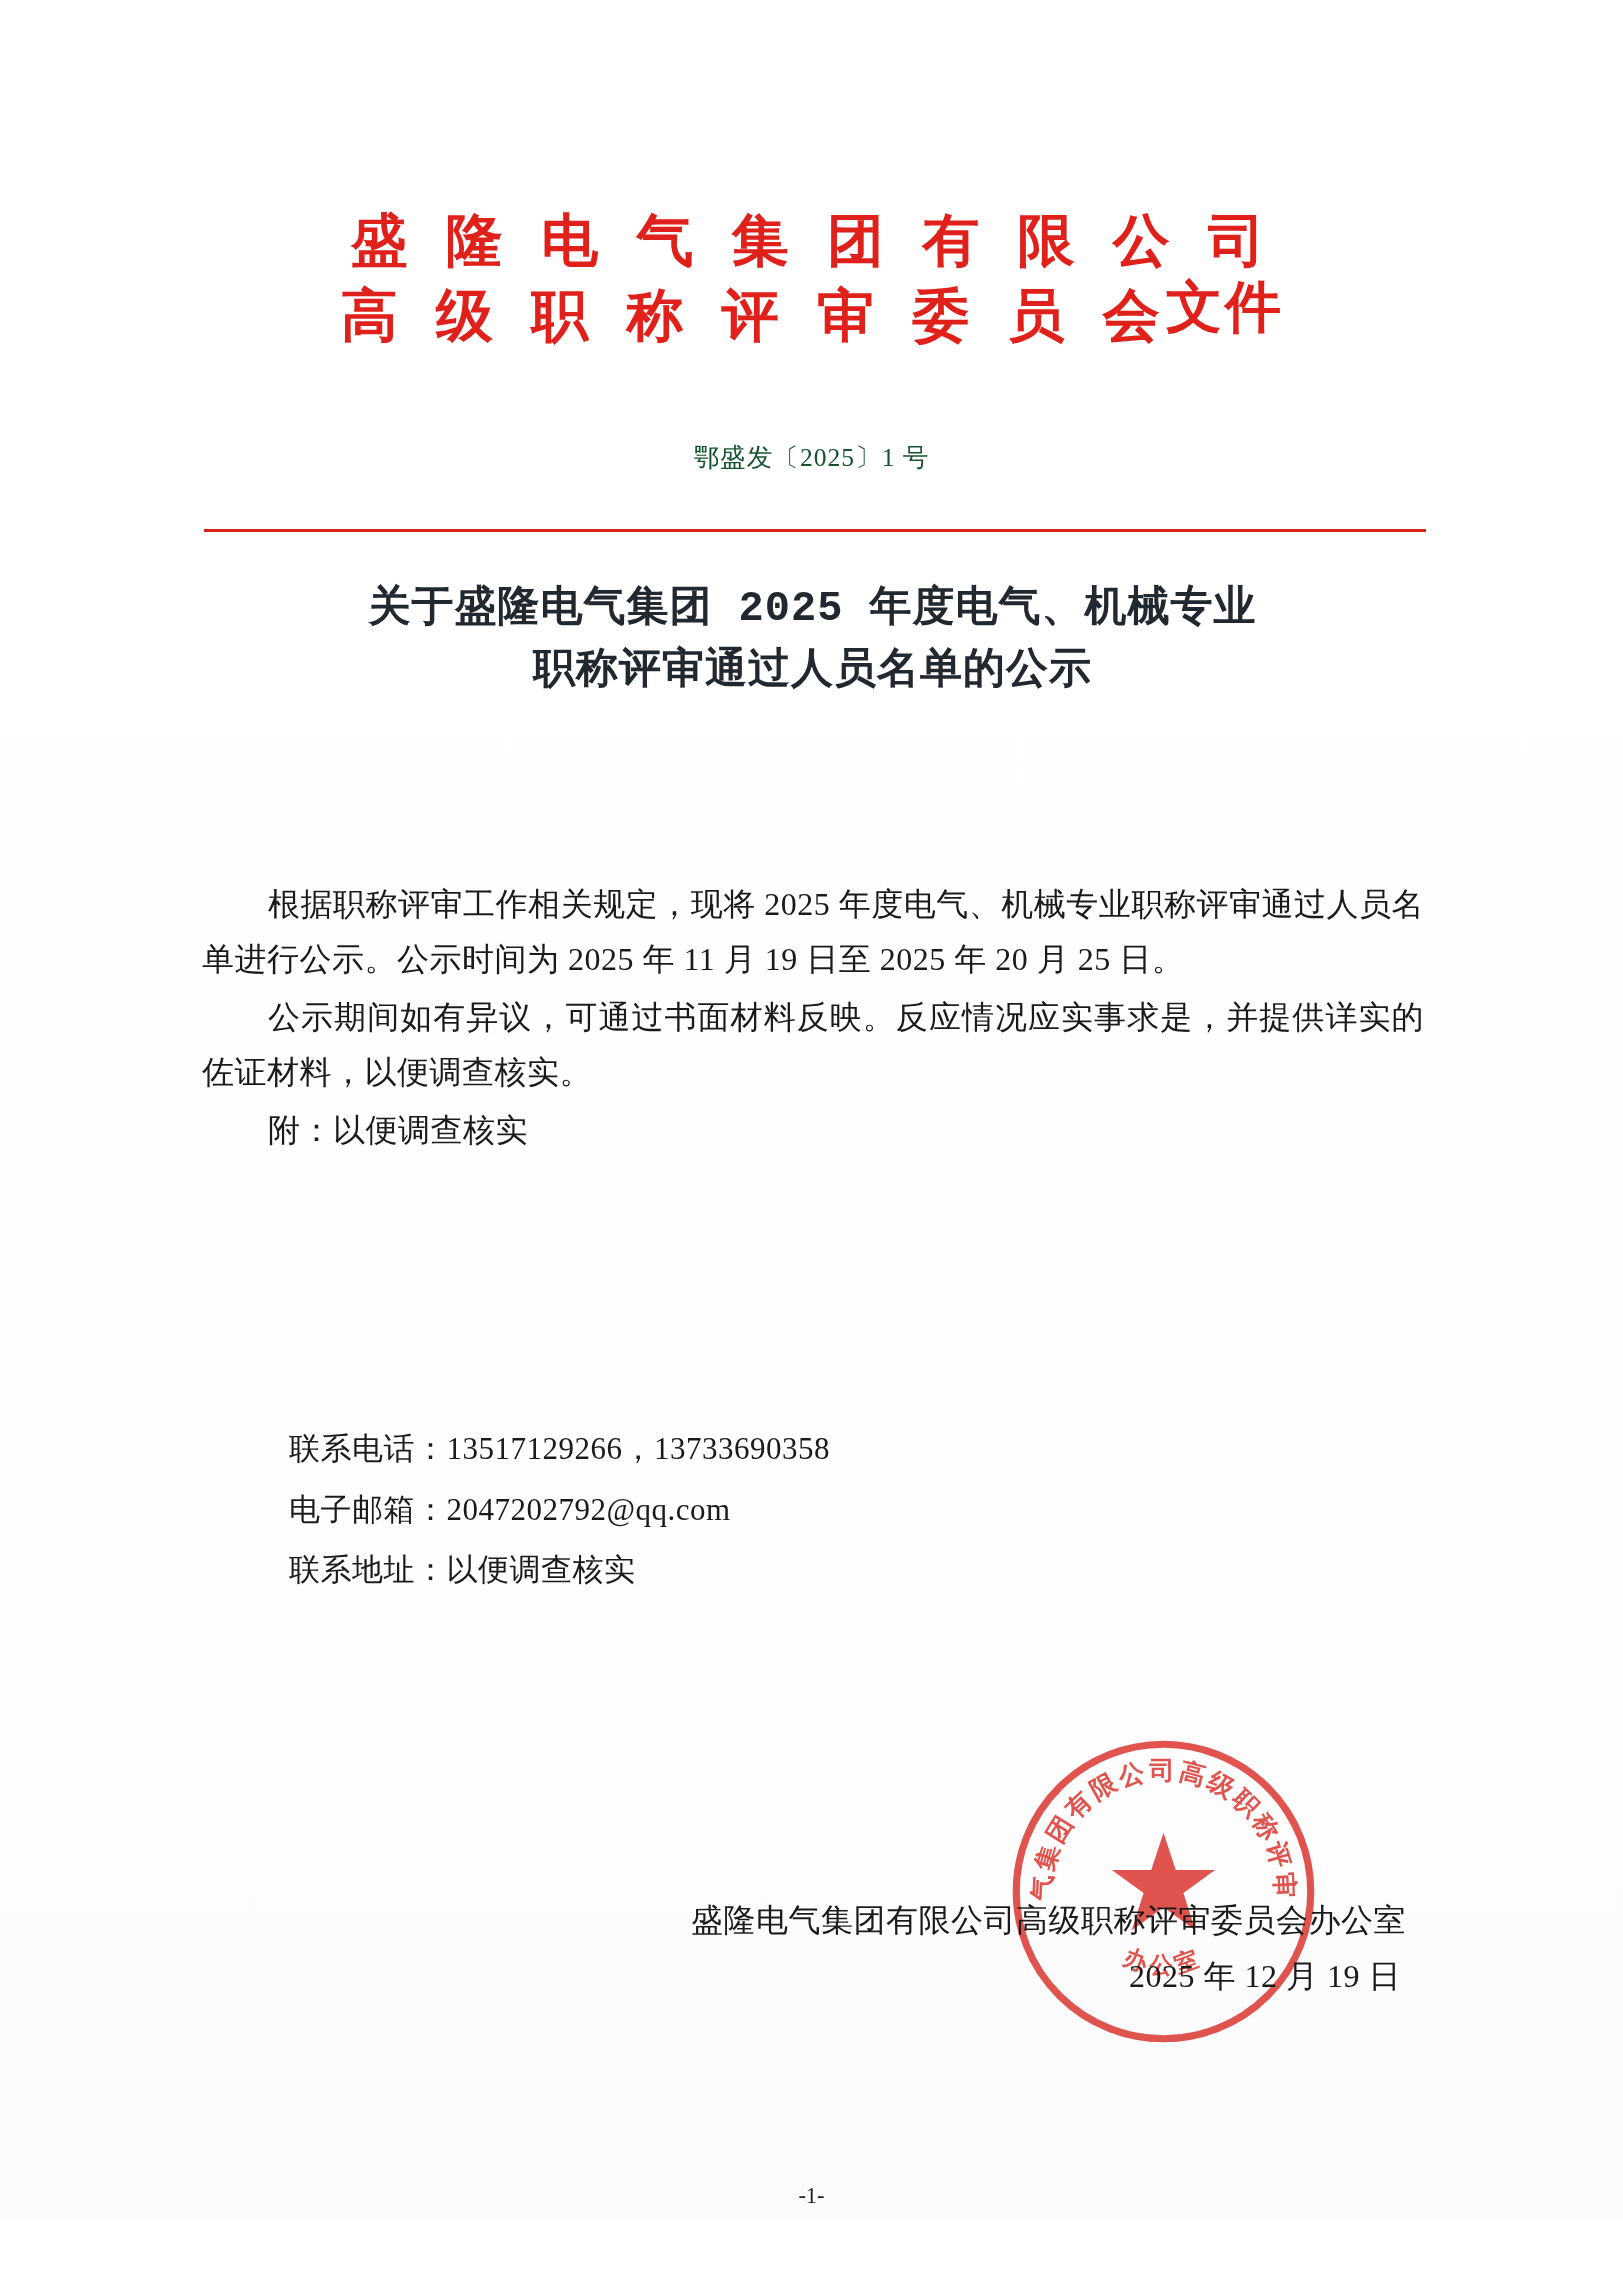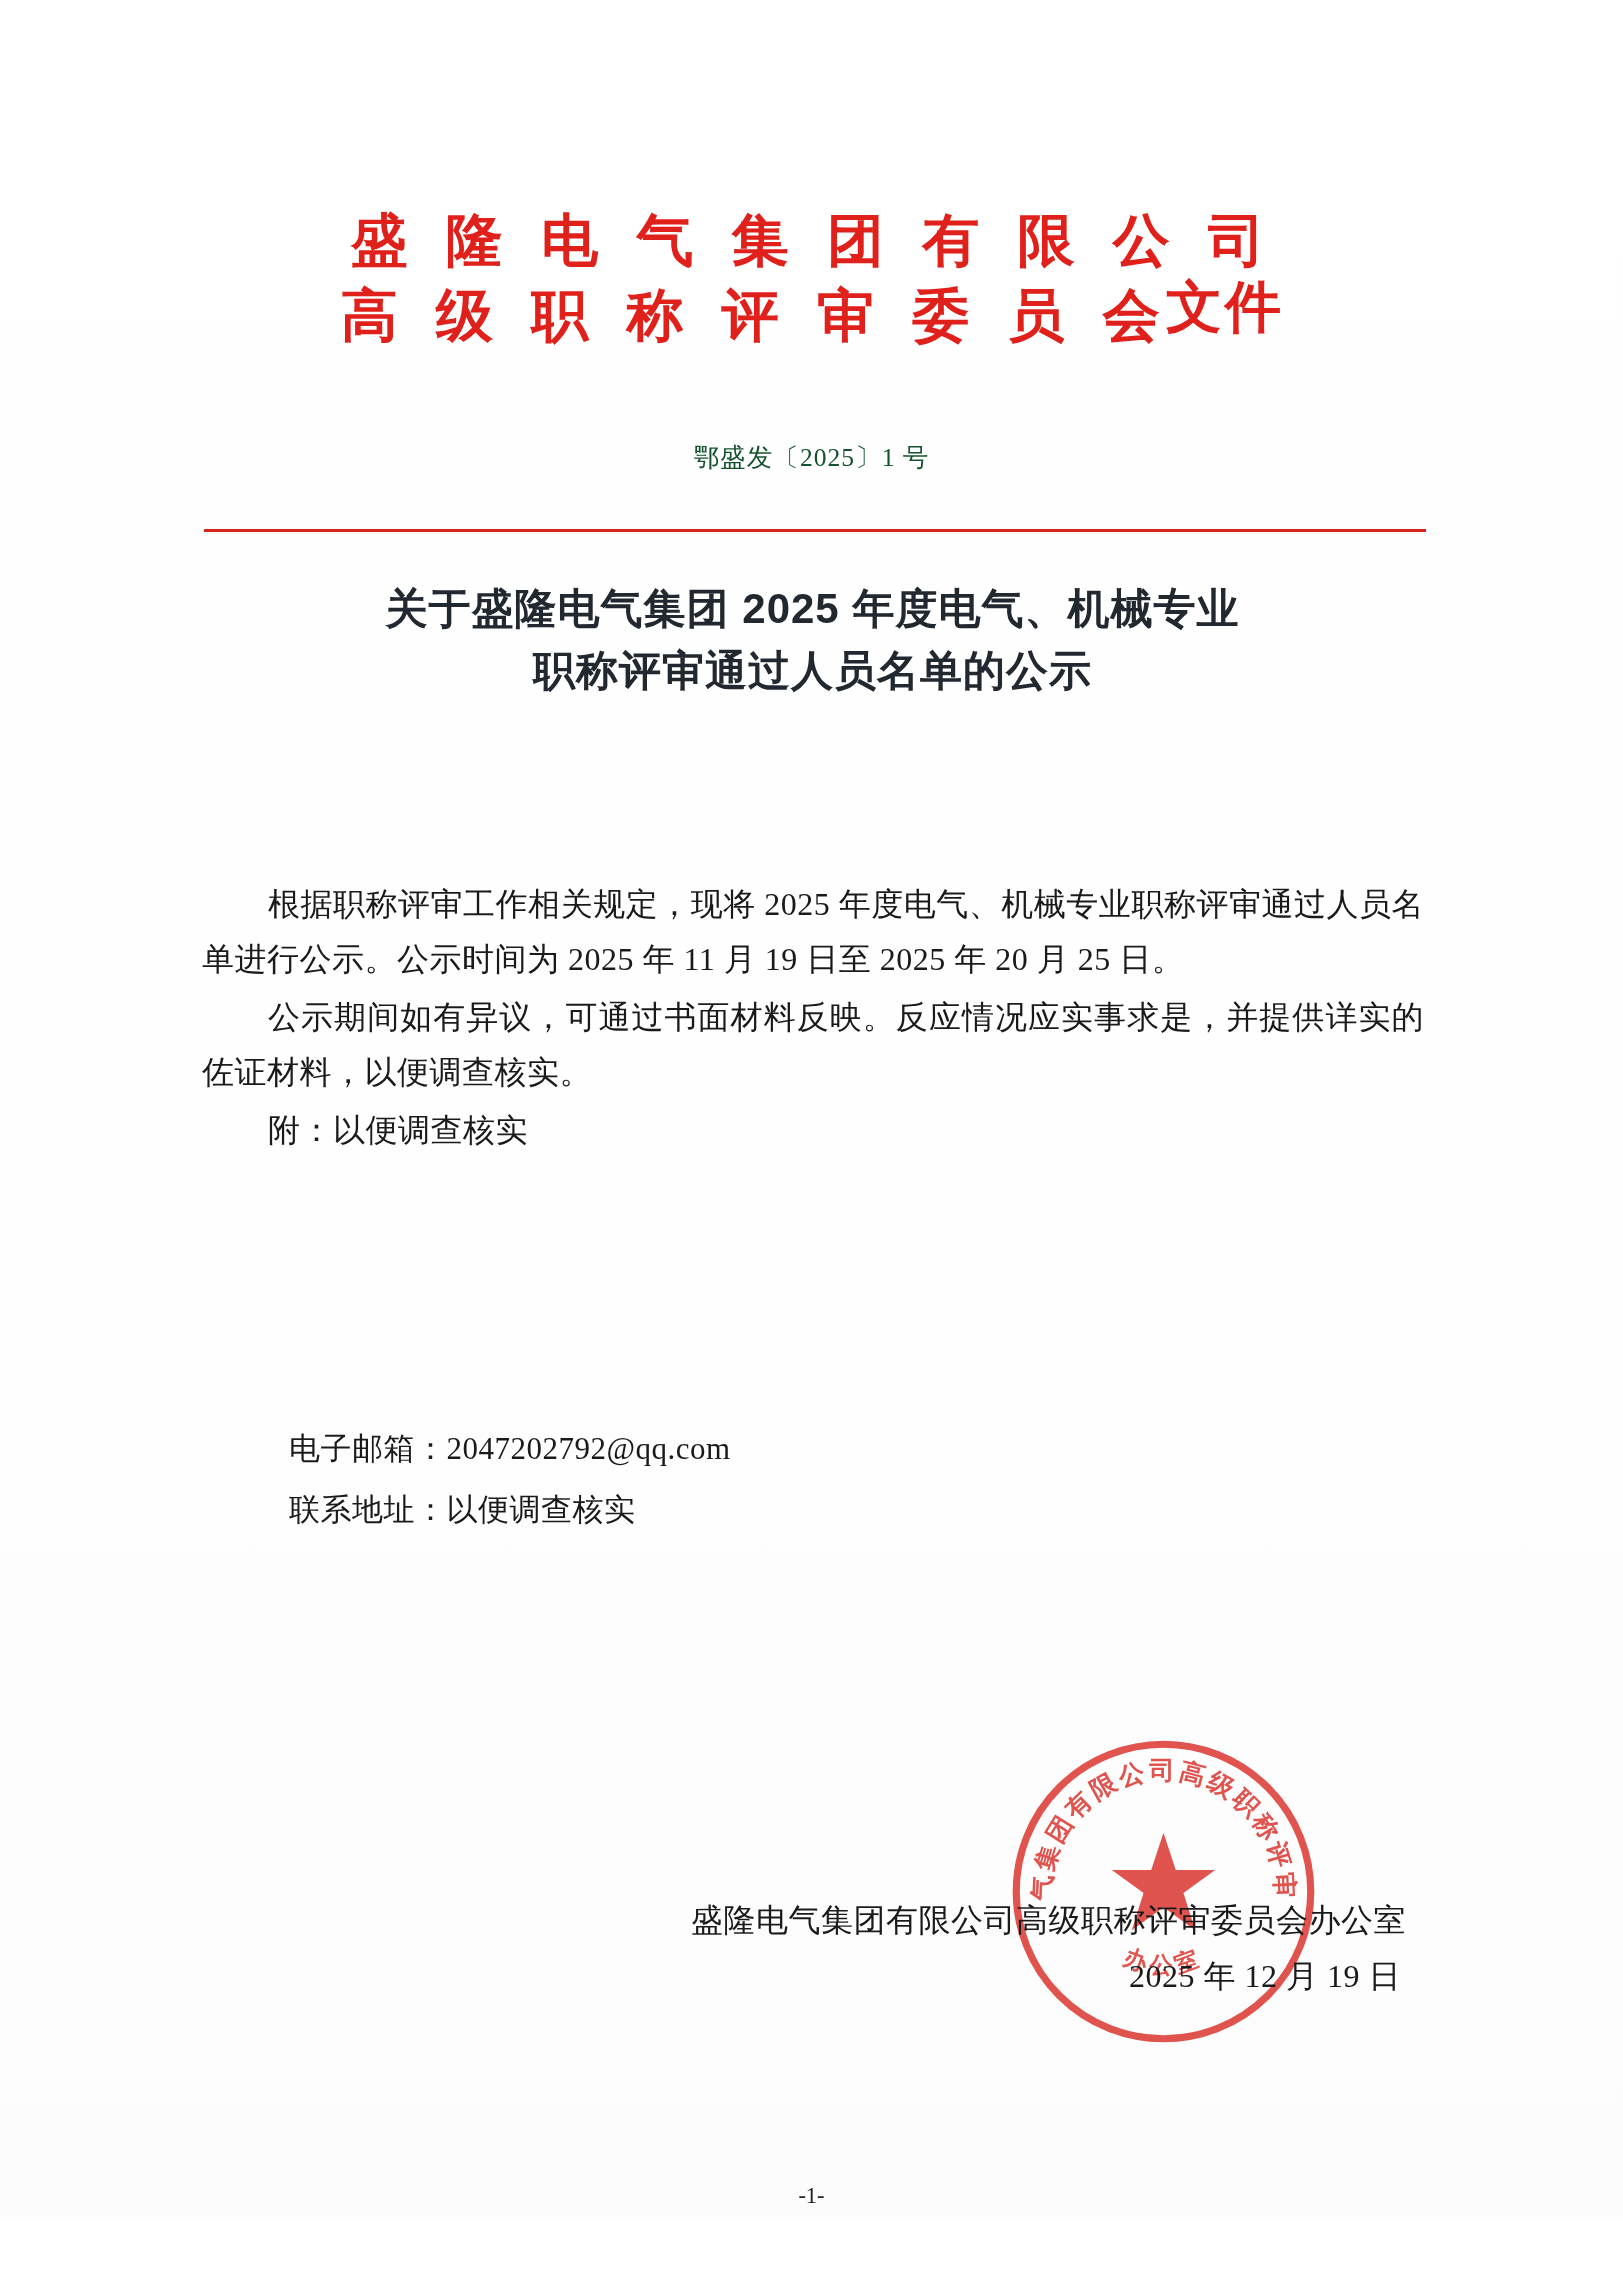--- a/index.html
+++ b/index.html
@@ -87,21 +87,21 @@
     background: #d8241d;
   }
 
   
   .doc-title {
     position: absolute;
     left: 199px;
     top: 578px;
     width: 1227px;
     text-align: center;
-    font-family: Liberation Sans, sans-serif;
+    font-family: Liberation Mono, monospace;
     font-weight: bold;
     font-size: 42px;
     line-height: 1.48;
     color: #22282f;
     letter-spacing: 1px;
   }
 
   
   .body-text {
     position: absolute;
@@ -198,20 +198,21 @@
       <div>职称评审通过人员名单的公示</div>
     </div>
 
     <div class="body-text">
       <p>根据职称评审工作相关规定，现将 2025 年度电气、机械专业职称评审通过人员名单进行公示。公示时间为 2025 年 11 月 19 日至 2025 年 20 月 25 日。</p>
       <p>公示期间如有异议，可通过书面材料反映。反应情况应实事求是，并提供详实的佐证材料，以便调查核实。</p>
       <p>附：以便调查核实</p>
     </div>
 
     <div class="contact-block">
+      <div>联系电话：13517129266，13733690358</div>
       <div>电子邮箱：2047202792@qq.com</div>
       <div>联系地址：以便调查核实</div>
     </div>
 
     <div class="seal">
       <svg width="317" height="317" viewBox="0 0 620 620" xmlns="http://www.w3.org/2000/svg">
         <defs>
           <path id="sealTopArc" d="M 90,310 A 220,220 0 0 1 530,310"></path>
           <path id="sealBottomArc" d="M 150,310 A 160,160 0 0 0 470,310"></path>
         </defs>

